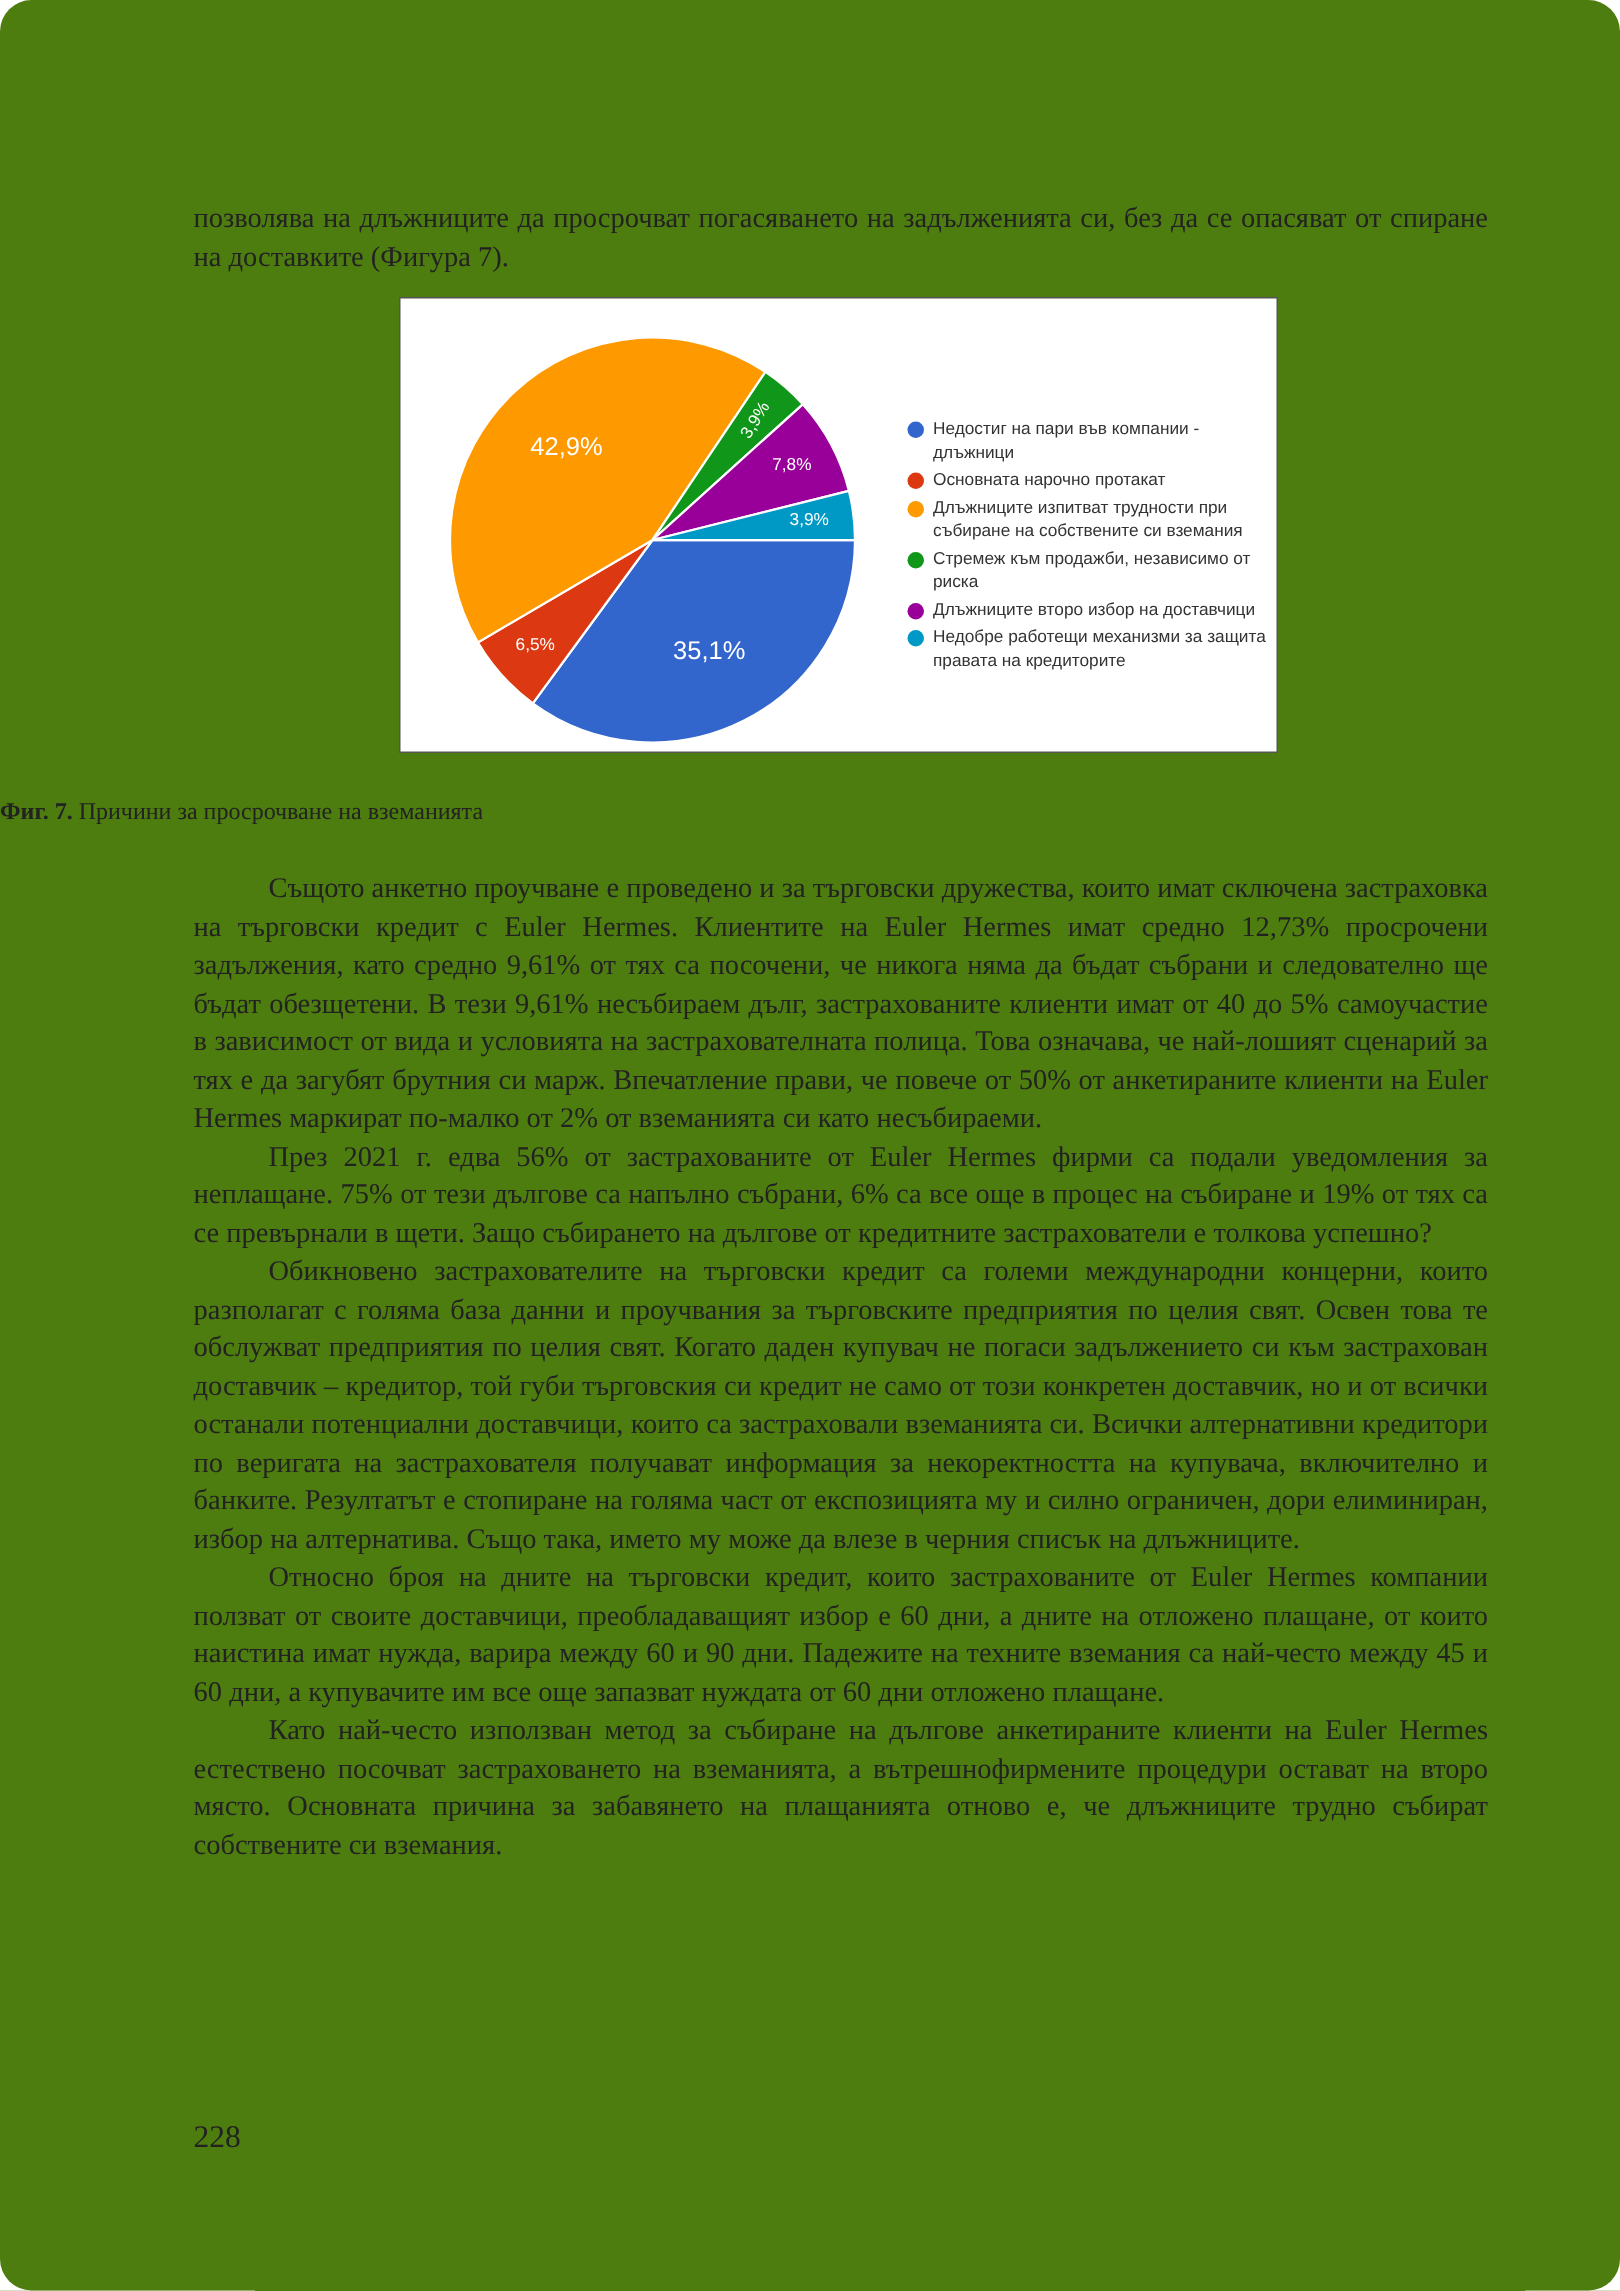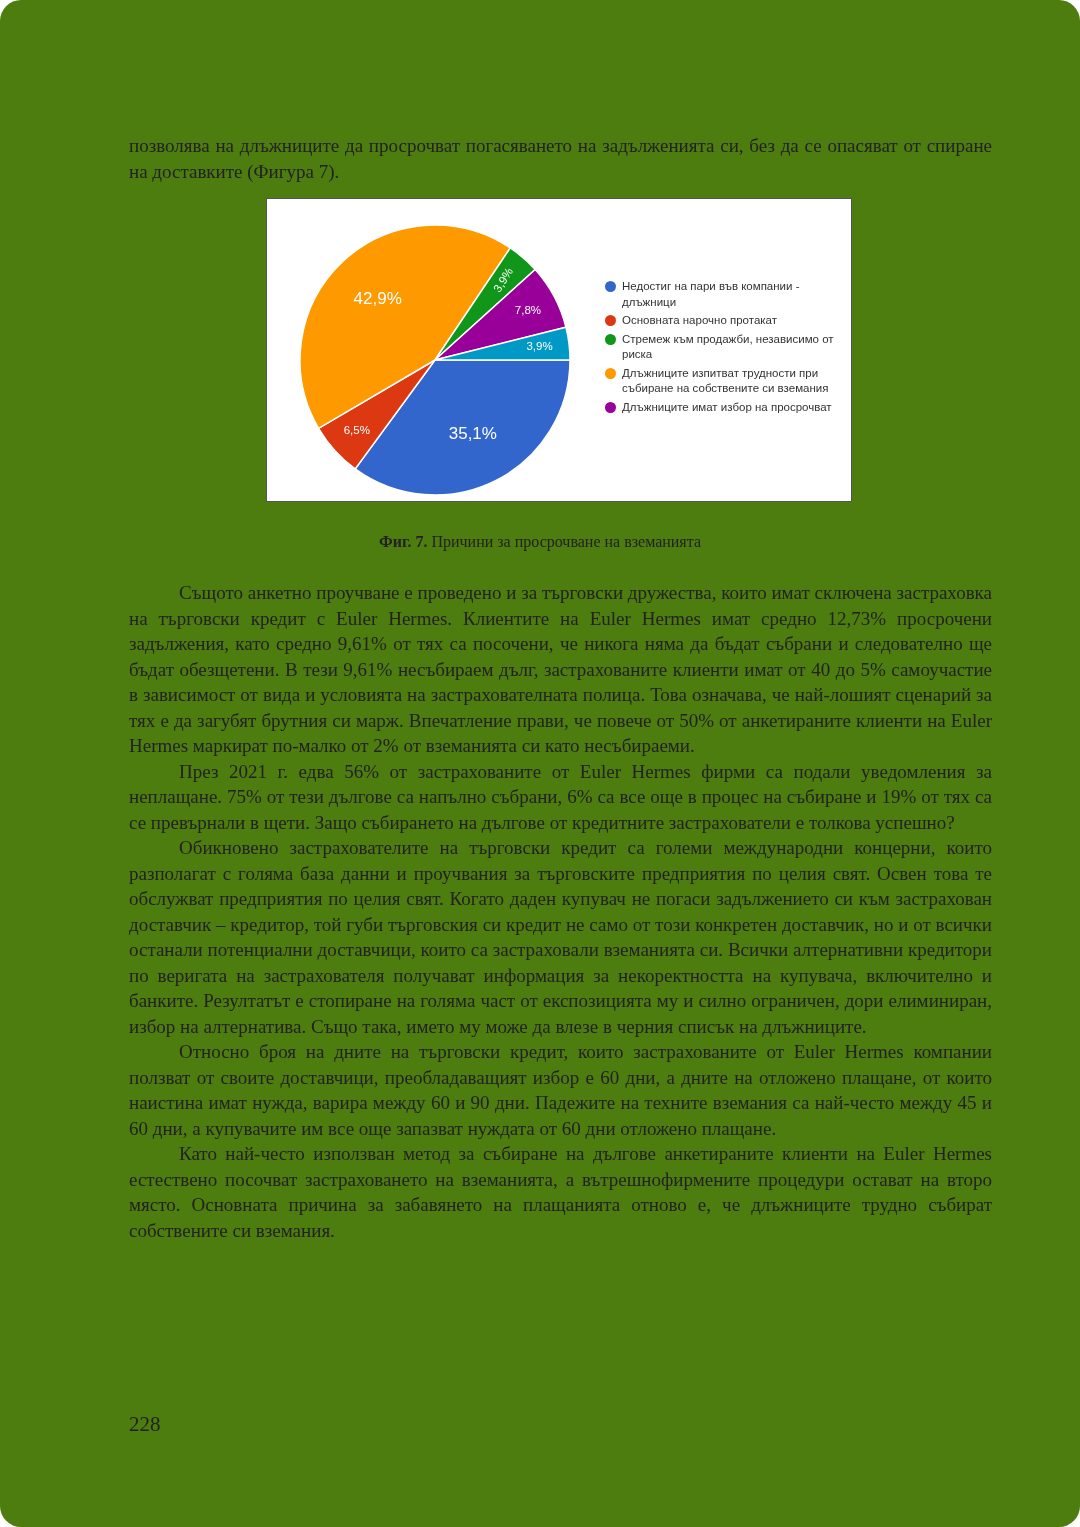--- a/index.html
+++ b/index.html
@@ -22,21 +22,21 @@
     .figure svg.pie { position: absolute; left: 0; top: 0; }
     .legend {
       position: absolute; left: 338px; top: 80px; width: 240px;
       font-family: "Liberation Sans", sans-serif; font-size: 11.5px; line-height: 15.5px; color: #333;
     }
     .legend-item { position: relative; padding-left: 17px; margin-bottom: 3px; }
     .legend-dot {
       position: absolute; left: 0; top: 2px; width: 11px; height: 11px; border-radius: 50%;
     }
     .caption {
-      position: absolute; left: 0; width: 1080px; top: 533px; text-align: center;
+      position: absolute; left: 0; width: 1080px; top: 533px; text-align: left;
       font-family: "Liberation Serif", serif; font-size: 16px; color: #222;
     }
     .caption b { font-weight: bold; }
     .page-number {
       position: absolute; left: 129px; top: 1412px;
       font-family: "Liberation Serif", serif; font-size: 21px; color: #222;
     }
   </style>
 </head>
 <body>
@@ -69,30 +69,34 @@
     <div class="legend">
       <div class="legend-item">
         <span class="legend-dot" style="background: rgb(51, 102, 204);"></span>
         <span>Недостиг на пари във компании - длъжници</span>
       </div>
       <div class="legend-item">
         <span class="legend-dot" style="background: rgb(220, 57, 18);"></span>
         <span>Основната нарочно протакат</span>
       </div>
       <div class="legend-item">
+        <span class="legend-dot" style="background: rgb(255, 153, 0);"></span>
+        <span>Длъжниците изпитват трудности при събиране на собствените си вземания</span>
+      </div>
+      <div class="legend-item">
         <span class="legend-dot" style="background: rgb(16, 150, 24);"></span>
         <span>Стремеж към продажби, независимо от риска</span>
       </div>
       <div class="legend-item">
-        <span class="legend-dot" style="background: rgb(255, 153, 0);"></span>
-        <span>Длъжниците изпитват трудности при събиране на собствените си вземания</span>
+        <span class="legend-dot" style="background: rgb(153, 0, 153);"></span>
+        <span>Длъжниците второ избор на доставчици</span>
       </div>
       <div class="legend-item">
-        <span class="legend-dot" style="background: rgb(153, 0, 153);"></span>
-        <span>Длъжниците имат избор на просрочват</span>
+        <span class="legend-dot" style="background: rgb(0, 153, 198);"></span>
+        <span>Недобре работещи механизми за защита правата на кредиторите</span>
       </div>
     </div>
   </div>
 
   <div class="caption">
     <b>Фиг. 7.</b><span> Причини за просрочване на вземанията</span>
   </div>
 
   <div class="text" id="body-text">
     <p class="indent last-left">Същото анкетно проучване е проведено и за търговски дружества, които имат сключена застраховка на търговски кредит с Euler Hermes. Клиентите на Euler Hermes имат средно 12,73% просрочени задължения, като средно 9,61% от тях са посочени, че никога няма да бъдат събрани и следователно ще бъдат обезщетени. В тези 9,61% несъбираем дълг, застрахованите клиенти имат от 40 до 5% самоучастие в зависимост от вида и условията на застрахователната полица. Това означава, че най-лошият сценарий за тях е да загубят брутния си марж. Впечатление прави, че повече от 50% от анкетираните клиенти на Euler Hermes маркират по-малко от 2% от вземанията си като несъбираеми.</p>

